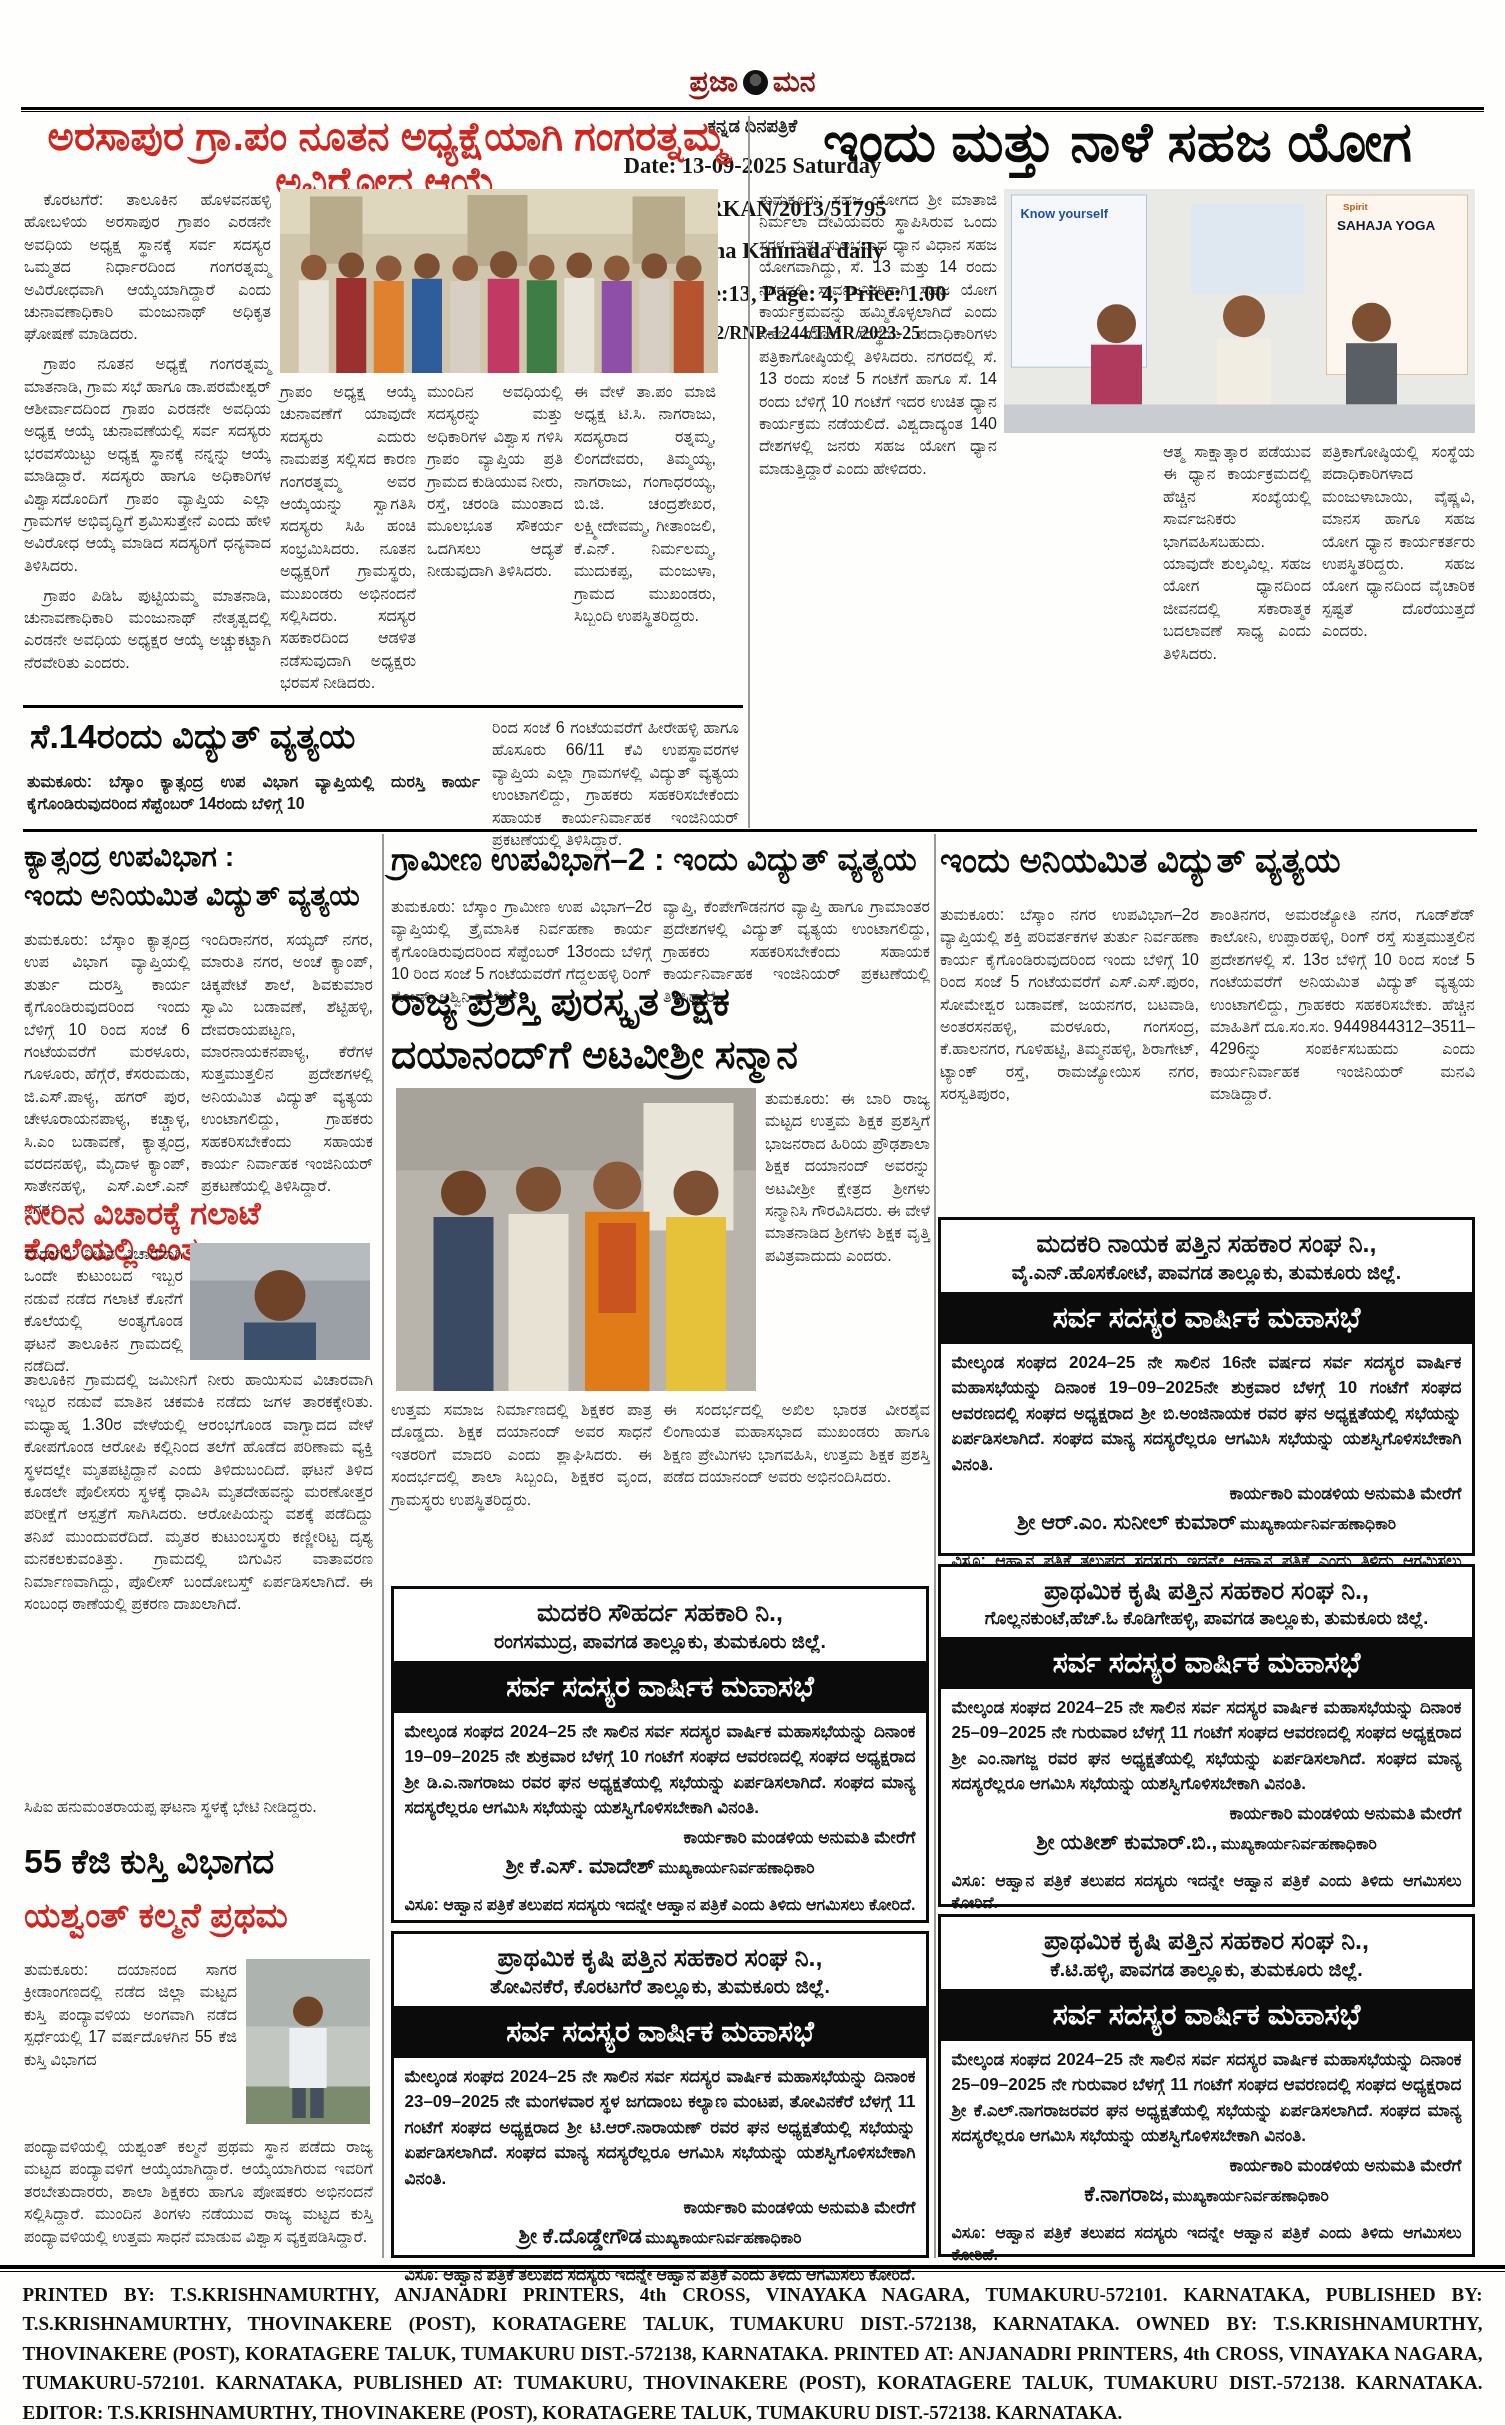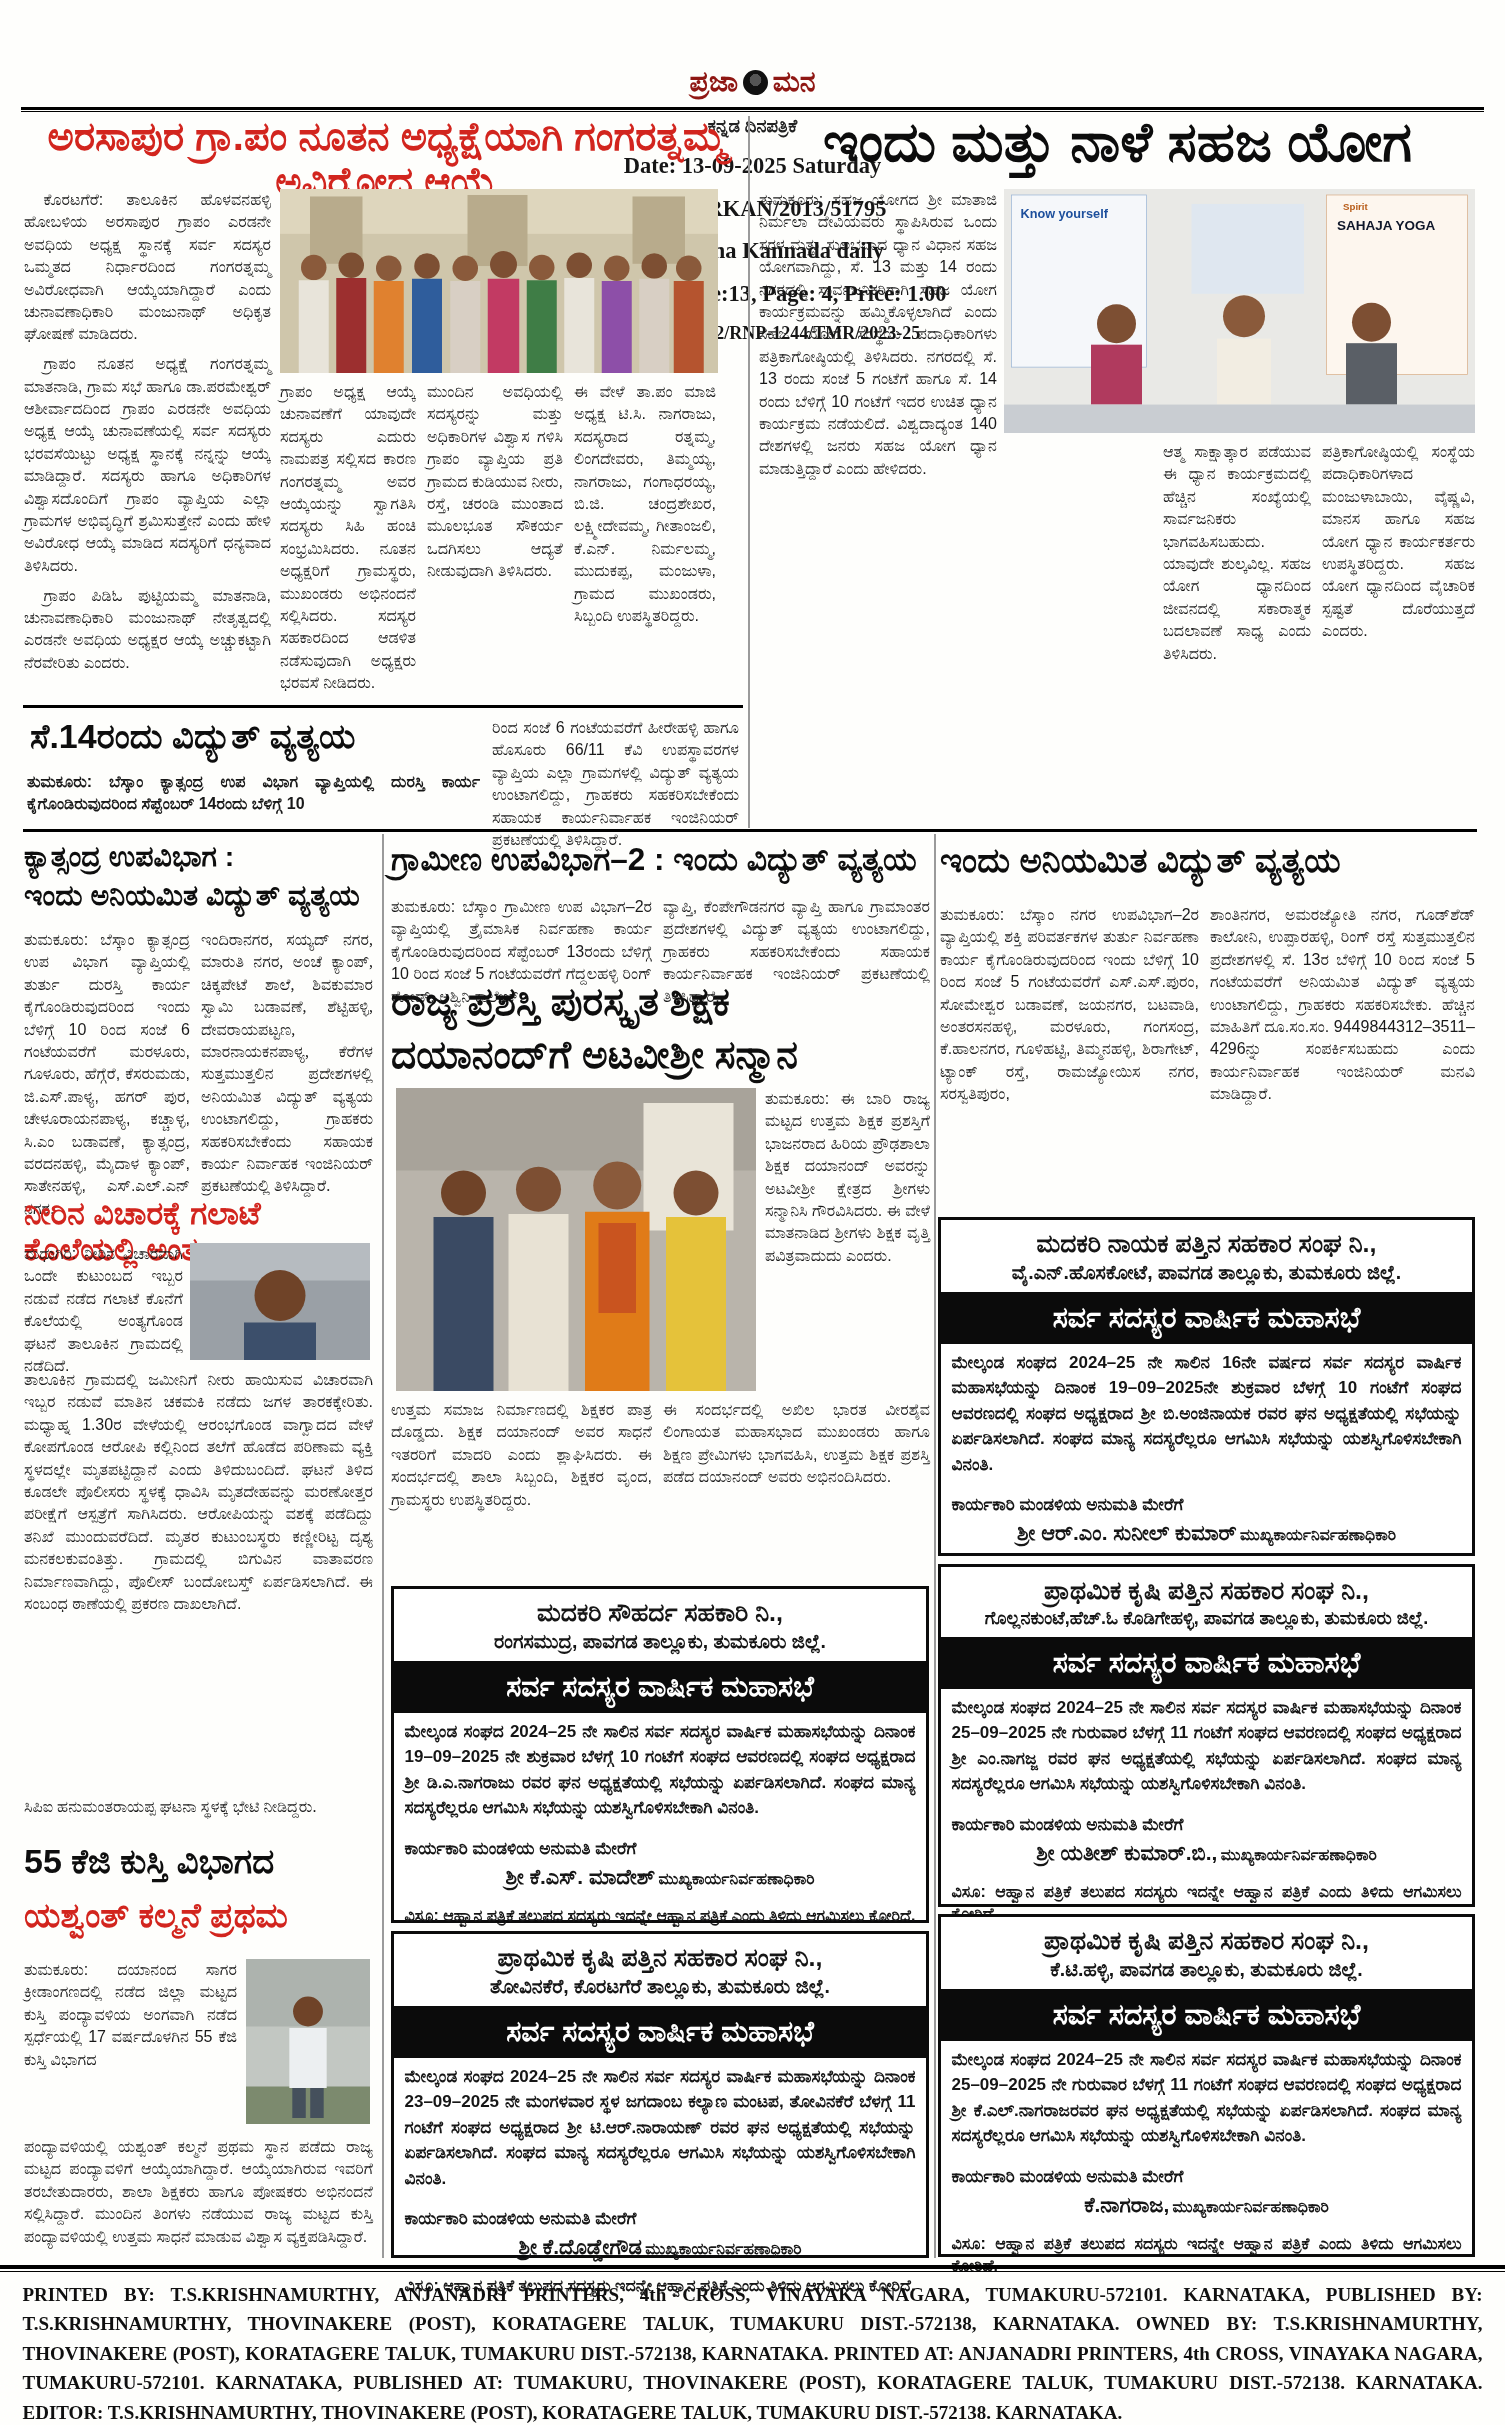--- a/index.html
+++ b/index.html
@@ -29,21 +29,21 @@
   .photo{position:absolute;overflow:hidden;background:#c9c2b2;}
   .photo svg{display:block;width:100%;height:100%;}
   .postertxt{position:absolute;font-weight:bold;color:#1d4f9c;}
   
   .adbox{position:absolute;border:3px solid #0b0b0b;background:#fff;box-sizing:border-box;padding:7.5px 10.5px 6px 10.5px;}
   .ad-org{font-weight:bold;font-size:25px;text-align:center;line-height:1.25;}
   .ad-place{font-weight:bold;font-size:19.5px;text-align:center;line-height:1.3;margin-top:1.5px;}
   .ad-bar{background:#0b0b0b;color:#fff;font-weight:bold;font-size:28.5px;text-align:center;
           margin:6px -10.5px;padding:9px 0;}
   .ad-body{font-weight:700;font-size:17px;line-height:1.5;text-align:justify;}
-  .ad-approval{font-weight:bold;font-size:17px;text-align:left;margin-top:18px;}
+  .ad-approval{font-weight:bold;font-size:17px;text-align:right;margin-top:7px;}
   .ad-signline{text-align:center;margin-top:6px;}
   .ad-signer{font-weight:bold;font-size:21px;}
   .ad-role{font-weight:bold;font-size:15.7px;}
   .ad-note{font-weight:600;font-size:16px;line-height:1.4;text-align:justify;margin-top:16px;}
   
   .footrule{left:0;top:2265px;width:1505px;height:6.7px;border-top:4.5px solid #000;border-bottom:1.5px solid #000;box-sizing:border-box;}
   .footer{left:22.5px;top:2280px;width:1460px;font-family:"Liberation Serif",serif;font-weight:bold;
           font-size:19px;line-height:1.55;text-align:justify;color:#101010;}
 </style>
 </head>
@@ -145,21 +145,21 @@
   <div class="col" style="left:27px;top:771px;width:453px;height:54px;font-weight:bold;">ತುಮಕೂರು: ಬೆಸ್ಕಾಂ ಕ್ಯಾತ್ಸಂದ್ರ ಉಪ ವಿಭಾಗ ವ್ಯಾಪ್ತಿಯಲ್ಲಿ ದುರಸ್ತಿ ಕಾರ್ಯ ಕೈಗೊಂಡಿರುವುದರಿಂದ ಸೆಪ್ಟೆಂಬರ್ 14ರಂದು ಬೆಳಿಗ್ಗೆ 10</div>
   <div class="col" style="left:492px;top:717px;width:247px;height:109px;">ರಿಂದ ಸಂಜೆ 6 ಗಂಟೆಯವರೆಗೆ ಹೀರೇಹಳ್ಳಿ ಹಾಗೂ ಹೊಸೂರು 66/11 ಕೆವಿ ಉಪಸ್ಥಾವರಗಳ ವ್ಯಾಪ್ತಿಯ ಎಲ್ಲಾ ಗ್ರಾಮಗಳಲ್ಲಿ ವಿದ್ಯುತ್ ವ್ಯತ್ಯಯ ಉಂಟಾಗಲಿದ್ದು, ಗ್ರಾಹಕರು ಸಹಕರಿಸಬೇಕೆಂದು ಸಹಾಯಕ ಕಾರ್ಯನಿರ್ವಾಹಕ ಇಂಜಿನಿಯರ್ ಪ್ರಕಟಣೆಯಲ್ಲಿ ತಿಳಿಸಿದ್ದಾರೆ.</div>
 
   <div class="rule-h" style="left:22.5px;top:829px;width:1454px;height:3px;"></div>
   <div class="rule-v" style="left:382px;top:834px;height:1424px;"></div>
   <div class="rule-v" style="left:934px;top:834px;height:1424px;"></div>
 
   <div class="secthead" style="left:24px;top:840px;width:349px;font-size:28.5px;">ಕ್ಯಾತ್ಸಂದ್ರ ಉಪವಿಭಾಗ :</div>
   <div class="secthead" style="left:24px;top:879px;width:349px;font-size:28.5px;">ಇಂದು ಅನಿಯಮಿತ ವಿದ್ಯುತ್ ವ್ಯತ್ಯಯ</div>
   <div class="col" style="left:24px;top:929px;width:166px;height:255px;">ತುಮಕೂರು: ಬೆಸ್ಕಾಂ ಕ್ಯಾತ್ಸಂದ್ರ ಉಪ ವಿಭಾಗ ವ್ಯಾಪ್ತಿಯಲ್ಲಿ ತುರ್ತು ದುರಸ್ತಿ ಕಾರ್ಯ ಕೈಗೊಂಡಿರುವುದರಿಂದ ಇಂದು ಬೆಳಿಗ್ಗೆ 10 ರಿಂದ ಸಂಜೆ 6 ಗಂಟೆಯವರೆಗೆ ಮರಳೂರು, ಗೂಳೂರು, ಹೆಗ್ಗೆರೆ, ಕೆಸರುಮಡು, ಜಿ.ಎಸ್.ಪಾಳ್ಯ, ಹಗರ್ ಪುರ, ಚೇಳೂರಾಯನಪಾಳ್ಯ, ಕಚ್ಚಾಳ್ಳ, ಸಿ.ಎಂ ಬಡಾವಣೆ, ಕ್ಯಾತ್ಸಂದ್ರ, ವರದನಹಳ್ಳಿ, ಮೈದಾಳ ಕ್ಯಾಂಪ್, ಸಾತೇನಹಳ್ಳಿ, ಎಸ್.ಎಲ್.ಎನ್ ನಗರ,</div>
-  <div class="col" style="left:201px;top:929px;width:172px;height:255px;font-family:Liberation Serif, serif;">ಇಂದಿರಾನಗರ, ಸಯ್ಯದ್ ನಗರ, ಮಾರುತಿ ನಗರ, ಅಂಚೆ ಕ್ಯಾಂಪ್, ಚಿಕ್ಕಪೇಟೆ ಶಾಲೆ, ಶಿವಕುಮಾರ ಸ್ವಾಮಿ ಬಡಾವಣೆ, ಶೆಟ್ಟಿಹಳ್ಳಿ, ದೇವರಾಯಪಟ್ಟಣ, ಮಾರನಾಯಕನಪಾಳ್ಯ, ಕೆರೆಗಳ ಸುತ್ತಮುತ್ತಲಿನ ಪ್ರದೇಶಗಳಲ್ಲಿ ಅನಿಯಮಿತ ವಿದ್ಯುತ್ ವ್ಯತ್ಯಯ ಉಂಟಾಗಲಿದ್ದು, ಗ್ರಾಹಕರು ಸಹಕರಿಸಬೇಕೆಂದು ಸಹಾಯಕ ಕಾರ್ಯ ನಿರ್ವಾಹಕ ಇಂಜಿನಿಯರ್ ಪ್ರಕಟಣೆಯಲ್ಲಿ ತಿಳಿಸಿದ್ದಾರೆ.</div>
+  <div class="col" style="left:201px;top:929px;width:172px;height:255px;">ಇಂದಿರಾನಗರ, ಸಯ್ಯದ್ ನಗರ, ಮಾರುತಿ ನಗರ, ಅಂಚೆ ಕ್ಯಾಂಪ್, ಚಿಕ್ಕಪೇಟೆ ಶಾಲೆ, ಶಿವಕುಮಾರ ಸ್ವಾಮಿ ಬಡಾವಣೆ, ಶೆಟ್ಟಿಹಳ್ಳಿ, ದೇವರಾಯಪಟ್ಟಣ, ಮಾರನಾಯಕನಪಾಳ್ಯ, ಕೆರೆಗಳ ಸುತ್ತಮುತ್ತಲಿನ ಪ್ರದೇಶಗಳಲ್ಲಿ ಅನಿಯಮಿತ ವಿದ್ಯುತ್ ವ್ಯತ್ಯಯ ಉಂಟಾಗಲಿದ್ದು, ಗ್ರಾಹಕರು ಸಹಕರಿಸಬೇಕೆಂದು ಸಹಾಯಕ ಕಾರ್ಯ ನಿರ್ವಾಹಕ ಇಂಜಿನಿಯರ್ ಪ್ರಕಟಣೆಯಲ್ಲಿ ತಿಳಿಸಿದ್ದಾರೆ.</div>
 
   <div class="secthead" style="left:391px;top:841px;width:538px;font-size:31.5px;">ಗ್ರಾಮೀಣ ಉಪವಿಭಾಗ–2 : ಇಂದು ವಿದ್ಯುತ್ ವ್ಯತ್ಯಯ</div>
   <div class="col" style="left:391px;top:896px;width:261px;height:78px;">ತುಮಕೂರು: ಬೆಸ್ಕಾಂ ಗ್ರಾಮೀಣ ಉಪ ವಿಭಾಗ–2ರ ವ್ಯಾಪ್ತಿಯಲ್ಲಿ ತ್ರೈಮಾಸಿಕ ನಿರ್ವಹಣಾ ಕಾರ್ಯ ಕೈಗೊಂಡಿರುವುದರಿಂದ ಸೆಪ್ಟೆಂಬರ್ 13ರಂದು ಬೆಳಿಗ್ಗೆ 10 ರಿಂದ ಸಂಜೆ 5 ಗಂಟೆಯವರೆಗೆ ಗೆದ್ದಲಹಳ್ಳಿ ರಿಂಗ್ ರೋಡ್, ಅಶ್ವಿನಿ ಕಾಲೇಜ್</div>
   <div class="col" style="left:663px;top:896px;width:267px;height:78px;">ವ್ಯಾಪ್ತಿ, ಕೆಂಪೇಗೌಡನಗರ ವ್ಯಾಪ್ತಿ ಹಾಗೂ ಗ್ರಾಮಾಂತರ ಪ್ರದೇಶಗಳಲ್ಲಿ ವಿದ್ಯುತ್ ವ್ಯತ್ಯಯ ಉಂಟಾಗಲಿದ್ದು, ಗ್ರಾಹಕರು ಸಹಕರಿಸಬೇಕೆಂದು ಸಹಾಯಕ ಕಾರ್ಯನಿರ್ವಾಹಕ ಇಂಜಿನಿಯರ್ ಪ್ರಕಟಣೆಯಲ್ಲಿ ತಿಳಿಸಿದ್ದಾರೆ.</div>
 
   <div class="secthead" style="left:940px;top:841px;width:534px;font-size:34px;">ಇಂದು ಅನಿಯಮಿತ ವಿದ್ಯುತ್ ವ್ಯತ್ಯಯ</div>
   <div class="col" style="left:940px;top:904px;width:259px;height:306px;">ತುಮಕೂರು: ಬೆಸ್ಕಾಂ ನಗರ ಉಪವಿಭಾಗ–2ರ ವ್ಯಾಪ್ತಿಯಲ್ಲಿ ಶಕ್ತಿ ಪರಿವರ್ತಕಗಳ ತುರ್ತು ನಿರ್ವಹಣಾ ಕಾರ್ಯ ಕೈಗೊಂಡಿರುವುದರಿಂದ ಇಂದು ಬೆಳಿಗ್ಗೆ 10 ರಿಂದ ಸಂಜೆ 5 ಗಂಟೆಯವರೆಗೆ ಎಸ್.ಎಸ್.ಪುರಂ, ಸೋಮೇಶ್ವರ ಬಡಾವಣೆ, ಜಯನಗರ, ಬಟವಾಡಿ, ಅಂತರಸನಹಳ್ಳಿ, ಮರಳೂರು, ಗಂಗಸಂದ್ರ, ಕೆ.ಹಾಲನಗರ, ಗೂಳಿಹಟ್ಟಿ, ತಿಮ್ಮನಹಳ್ಳಿ, ಶಿರಾಗೇಟ್, ಟ್ಯಾಂಕ್ ರಸ್ತೆ, ರಾಮಜ್ಯೋಯಿಸ ನಗರ, ಸರಸ್ವತಿಪುರಂ,</div>
   <div class="col" style="left:1210px;top:904px;width:265px;height:306px;">ಶಾಂತಿನಗರ, ಅಮರಜ್ಯೋತಿ ನಗರ, ಗೂಡ್‌ಶೆಡ್ ಕಾಲೋನಿ, ಉಪ್ಪಾರಹಳ್ಳಿ, ರಿಂಗ್ ರಸ್ತೆ ಸುತ್ತಮುತ್ತಲಿನ ಪ್ರದೇಶಗಳಲ್ಲಿ ಸೆ. 13ರ ಬೆಳಿಗ್ಗೆ 10 ರಿಂದ ಸಂಜೆ 5 ಗಂಟೆಯವರೆಗೆ ಅನಿಯಮಿತ ವಿದ್ಯುತ್ ವ್ಯತ್ಯಯ ಉಂಟಾಗಲಿದ್ದು, ಗ್ರಾಹಕರು ಸಹಕರಿಸಬೇಕು. ಹೆಚ್ಚಿನ ಮಾಹಿತಿಗೆ ದೂ.ಸಂ.ಸಂ. 9449844312–3511–4296ನ್ನು ಸಂಪರ್ಕಿಸಬಹುದು ಎಂದು ಕಾರ್ಯನಿರ್ವಾಹಕ ಇಂಜಿನಿಯರ್ ಮನವಿ ಮಾಡಿದ್ದಾರೆ.</div>
 
   <div class="secthead" style="left:391px;top:980px;width:538px;font-size:39px;">ರಾಜ್ಯ ಪ್ರಶಸ್ತಿ ಪುರಸ್ಕೃತ ಶಿಕ್ಷಕ</div>

